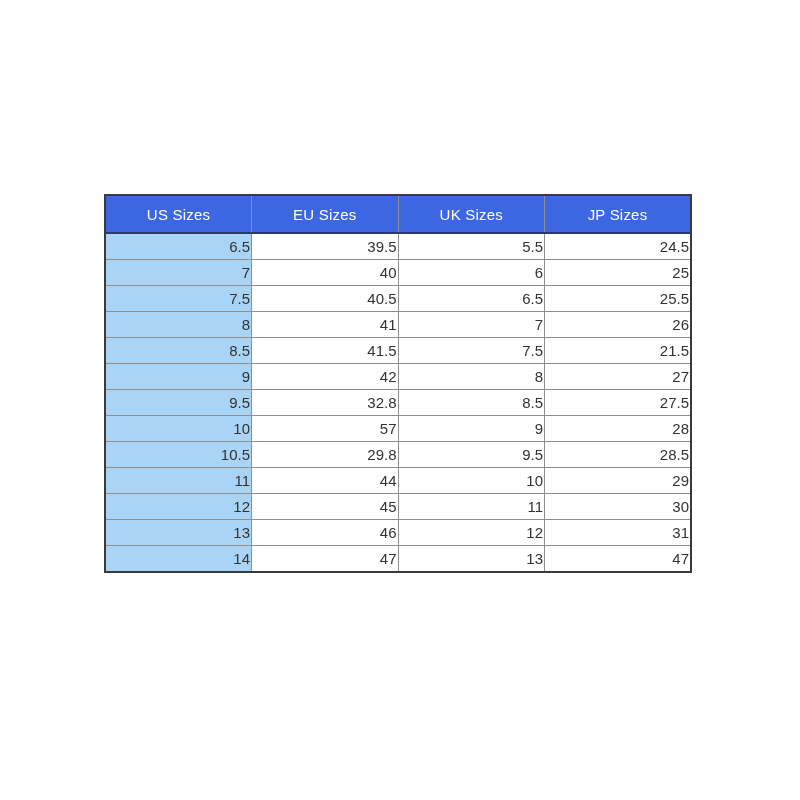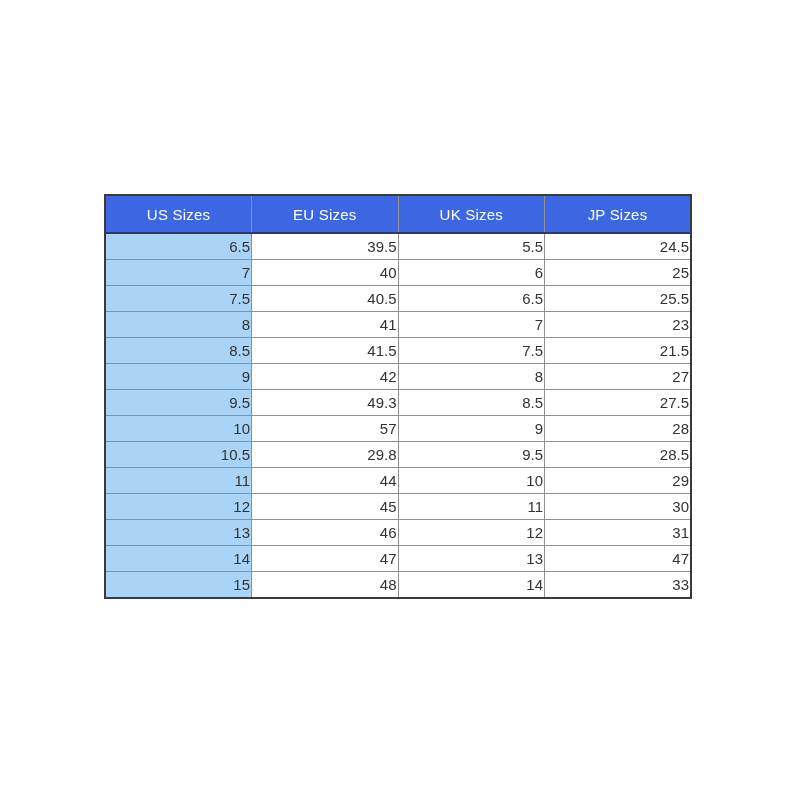--- a/index.html
+++ b/index.html
@@ -90,37 +90,37 @@
         <tr>
           <td>7.5</td>
           <td>40.5</td>
           <td>6.5</td>
           <td>25.5</td>
         </tr>
         <tr>
           <td>8</td>
           <td>41</td>
           <td>7</td>
-          <td>23</td>
+          <td>26</td>
         </tr>
         <tr>
           <td>8.5</td>
           <td>41.5</td>
           <td>7.5</td>
           <td>21.5</td>
         </tr>
         <tr>
           <td>9</td>
           <td>42</td>
           <td>8</td>
           <td>27</td>
         </tr>
         <tr>
           <td>9.5</td>
-          <td>49.3</td>
+          <td>32.8</td>
           <td>8.5</td>
           <td>27.5</td>
         </tr>
         <tr>
           <td>10</td>
           <td>57</td>
           <td>9</td>
           <td>28</td>
         </tr>
         <tr>
@@ -146,21 +146,15 @@
           <td>46</td>
           <td>12</td>
           <td>31</td>
         </tr>
         <tr>
           <td>14</td>
           <td>47</td>
           <td>13</td>
           <td>47</td>
         </tr>
-        <tr>
-          <td>15</td>
-          <td>48</td>
-          <td>14</td>
-          <td>33</td>
-        </tr>
       </tbody>
   </table>
 </div>
 
 </body></html>

